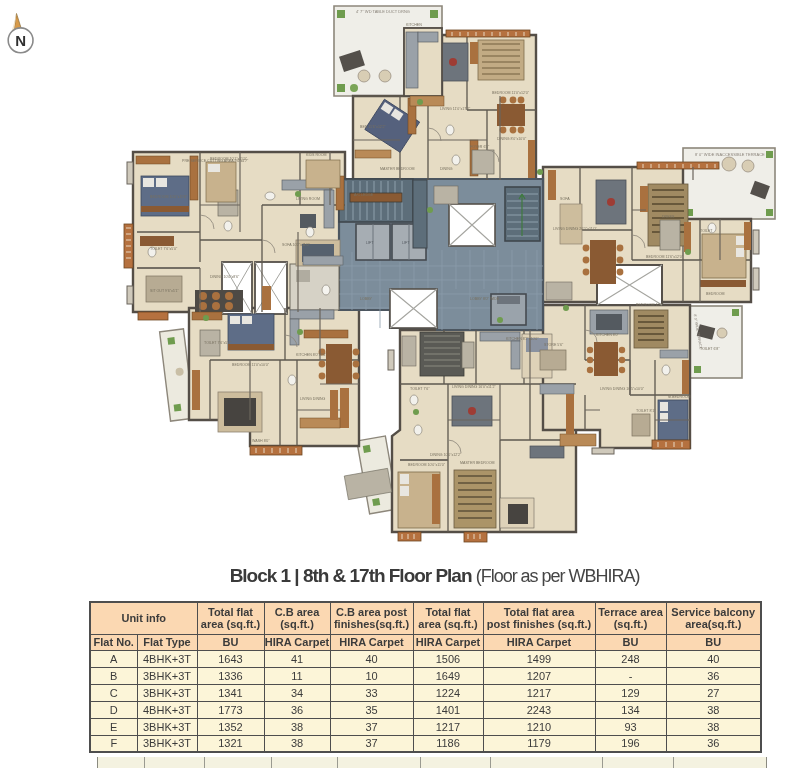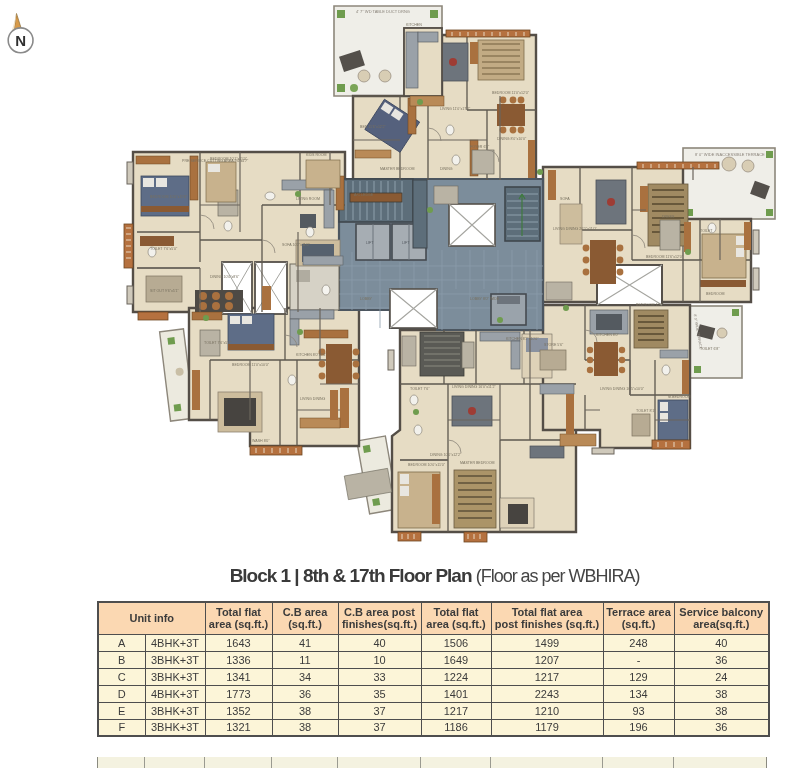--- a/index.html
+++ b/index.html
@@ -1,21 +1,21 @@
 <!DOCTYPE html>
 <html><head>
 <meta charset="utf-8">
 <style>
 html,body{margin:0;padding:0}
 body{width:809px;height:768px;background:#ffffff;font-family:"Liberation Sans",sans-serif;position:relative;overflow:hidden}
 #plansvg{position:absolute;left:0;top:0}
 #title{position:absolute;left:0;top:565px;width:869px;text-align:center;color:#3a3a3a;font-size:19px;letter-spacing:-1.02px;white-space:nowrap}
 #title b{font-weight:bold}
 #title span.lt{font-weight:normal;font-size:18px;color:#454545}
-#tbl{position:absolute;left:97px;top:601px;border-collapse:collapse;table-layout:fixed}
+#tbl{position:absolute;left:89px;top:601px;border-collapse:collapse;table-layout:fixed}
 #tbl td{border:1px solid #4e4e4e;text-align:center;vertical-align:middle;color:#3b3b3b;padding:0;overflow:hidden;white-space:nowrap}
 #tbl .h{background:#fbd8b2;font-weight:bold;font-size:11px;line-height:12px}
 #tbl .d{background:#fcf5d8;font-size:11px;font-weight:normal;color:#3b3b3b}
 #tbl{border:2px solid #4e4e4e}
 #strip{position:absolute;left:97px;top:757px;width:668px;height:11px;background:#f4f2e0;border-left:1px solid #8a8a80;border-right:1px solid #8a8a80}
 #strip i{position:absolute;top:0;width:1px;height:11px;background:#9a9a90}
 </style>
 </head>
 <body>
 
@@ -565,20 +565,31 @@
       <tr class="h" style="height:32px">
   <td colspan="2" class="h">Unit info</td>
   <td class="h">Total flat<br>area (sq.ft.)</td>
   <td class="h">C.B area<br>(sq.ft.)</td>
   <td class="h">C.B area post<br>finishes(sq.ft.)</td>
   <td class="h">Total flat<br>area (sq.ft.)</td>
   <td class="h">Total flat area<br>post finishes (sq.ft.)</td>
   <td class="h">Terrace area<br>(sq.ft.)</td>
   <td class="h">Service balcony<br>area(sq.ft.)</td>
 </tr>
+<tr style="height:16px">
+  <td class="h">Flat No.</td>
+        <td class="h">Flat Type</td>
+        <td class="h">BU</td>
+        <td class="h">HIRA Carpet</td>
+        <td class="h">HIRA Carpet</td>
+        <td class="h">HIRA Carpet</td>
+        <td class="h">HIRA Carpet</td>
+        <td class="h">BU</td>
+        <td class="h">BU</td>
+</tr>
 <tr style="height:17px">
         <td class="d">A</td>
         <td class="d">4BHK+3T</td>
         <td class="d">1643</td>
         <td class="d">41</td>
         <td class="d">40</td>
         <td class="d">1506</td>
         <td class="d">1499</td>
         <td class="d">248</td>
         <td class="d">40</td>
@@ -596,21 +607,21 @@
       </tr>
 <tr style="height:17px">
         <td class="d">C</td>
         <td class="d">3BHK+3T</td>
         <td class="d">1341</td>
         <td class="d">34</td>
         <td class="d">33</td>
         <td class="d">1224</td>
         <td class="d">1217</td>
         <td class="d">129</td>
-        <td class="d">24</td>
+        <td class="d">27</td>
       </tr>
 <tr style="height:17px">
         <td class="d">D</td>
         <td class="d">4BHK+3T</td>
         <td class="d">1773</td>
         <td class="d">36</td>
         <td class="d">35</td>
         <td class="d">1401</td>
         <td class="d">2243</td>
         <td class="d">134</td>

